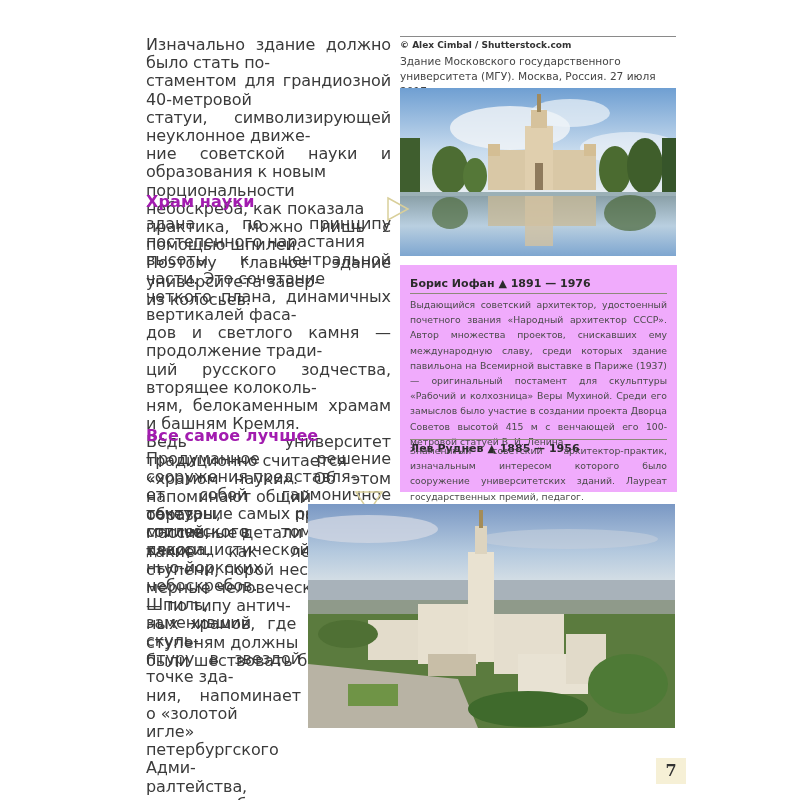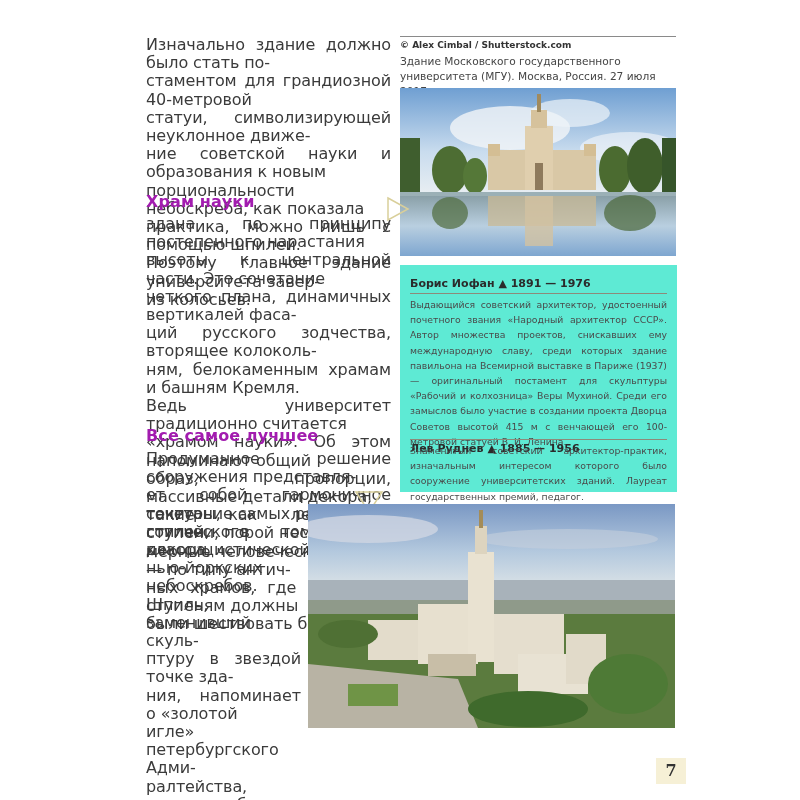--- a/index.html
+++ b/index.html
@@ -12,21 +12,21 @@
   .h { position:absolute; font-weight:bold; font-size:16px; color:#a21caf; letter-spacing:0.1px; }
 
   .caption { position:absolute; left:400px; top:36px; width:276px; }
   .caption .rule { height:1px; background:#8a8a8a; }
   .caption .credit { font-size:9px; font-weight:bold; color:#333; margin-top:3px; }
   .caption .desc { font-size:10.6px; line-height:15px; color:#444; margin-top:4px; margin-bottom:6px; }
 
   .photo1 { position:absolute; left:400px; top:88px; width:276px; height:168px; overflow:hidden; }
   .photo2 { position:absolute; left:308px; top:504px; width:367px; height:224px; overflow:hidden; }
 
-  .bio-box { position:absolute; left:400px; top:265px; width:277px; height:227px; background:#5eead4; }
+  .bio-box { position:absolute; left:400px; top:265px; width:277px; height:227px; background:#f0abfc; }
   .bio-name { position:absolute; left:10px; font-weight:bold; font-size:11px; color:#2b2b2b; }
   .bio-rule { position:absolute; left:10px; width:257px; height:1px; background:#8d8a7a; }
   .bio-text { position:absolute; left:10px; width:257px; font-size:9.3px; line-height:15.2px; color:#4a4a4a; text-align:justify; }
 
   .tri { position:absolute; }
   .page-num { position:absolute; left:656px; top:758px; width:30px; height:26px; background:#f6f0d6; font-family:"DejaVu Serif", serif; font-weight:bold; font-size:16px; color:#333; text-align:center; line-height:26px; }
 </style>
 </head>
 <body>
 
@@ -41,20 +41,21 @@
     <p>практика, можно лишь с помощью шпилей.</p>
     <p>Поэтому главное здание университета завер-</p>
     <p>из колосьев.</p>
   </div>
 
   <div class="h" style="left:146px; top:192px;">Храм науки</div>
   <div class="col-text" style="left:146px; top:215px; width:245px;">
     <p>здана по принципу постепенного нарастания</p>
     <p>высоты к центральной части. Это сочетание</p>
     <p>четкого плана, динамичных вертикалей фаса-</p>
+    <p>дов и светлого камня — продолжение тради-</p>
     <p>ций русского зодчества, вторящее колоколь-</p>
     <p>ням, белокаменным храмам и башням Кремля.</p>
     <p>Ведь университет традиционно считается</p>
     <p>«храмом науки». Об этом напоминают общий</p>
     <p>образ, пропорции, массивные детали декора,</p>
     <p>такие как лестничные ступени, порой несораз-</p>
     <p>мерные человеческому шагу — по типу антич-</p>
     <p>ных храмов, где по таким ступеням должны</p>
     <p>были шествовать боги.</p>
   </div>

